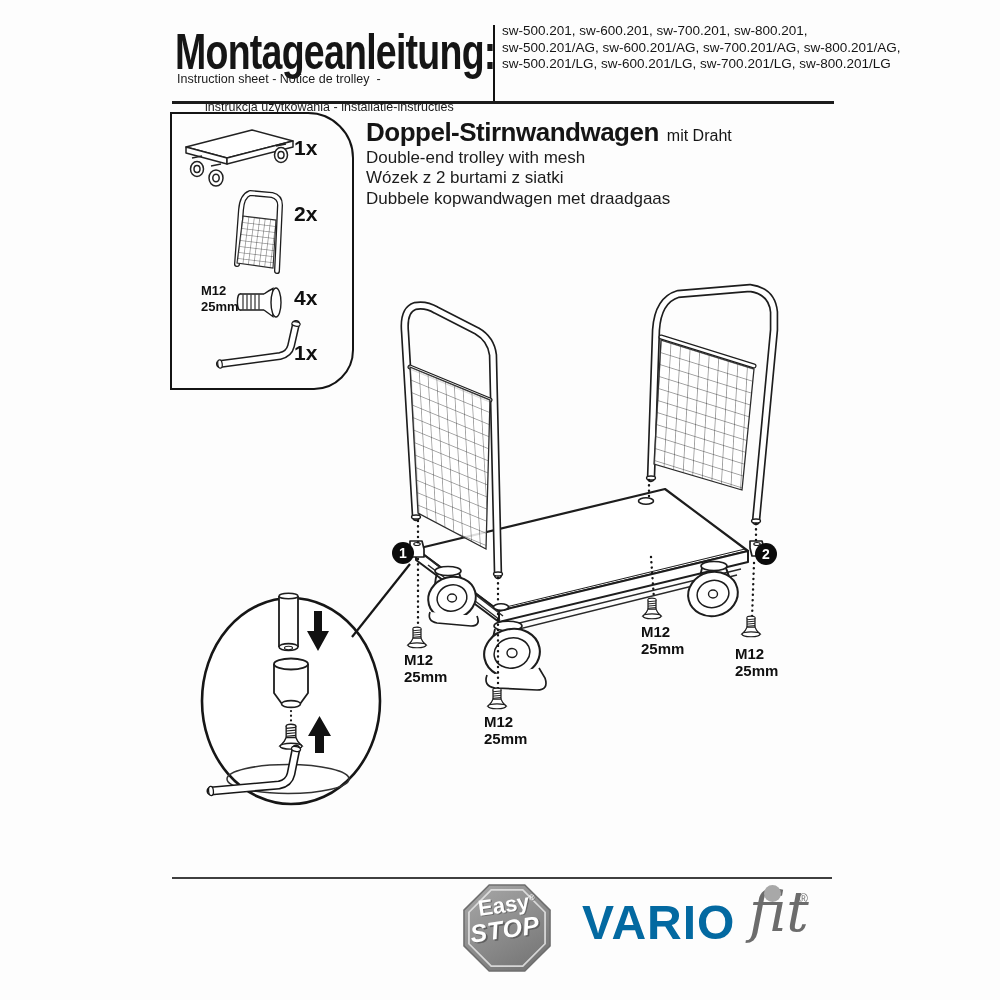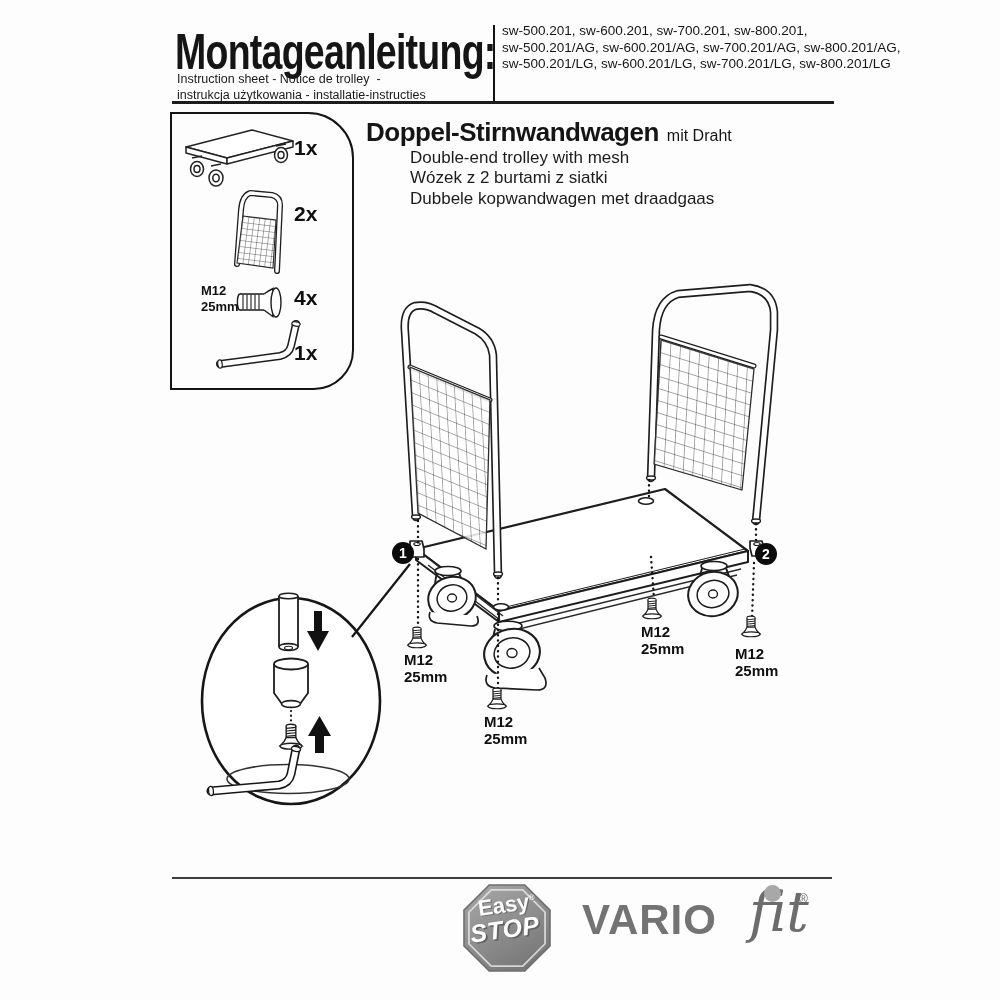--- a/index.html
+++ b/index.html
@@ -16,35 +16,35 @@
   .rule{background:#1c1c1c;}
 
   .parts-box{left:170px;top:112px;width:180px;height:274px;border:2.2px solid #141414;
              border-radius:0 46px 40px 0;}
   .qty{left:294px;font-size:21px;font-weight:600;color:#101010;}
   .small-lbl{font-size:13px;font-weight:600;color:#101010;line-height:15px;}
 
   .prod-title-row{left:366px;top:117px;white-space:nowrap;}
   .prod-title{font-size:26px;font-weight:bold;letter-spacing:-0.5px;}
   .prod-suffix{font-size:16px;font-weight:normal;margin-left:8px;text-align:center;}
-  .prod-langs{left:366px;top:148px;font-size:17px;line-height:20.3px;color:#1c1c1c;margin-left:44px;}
+  .prod-langs{left:366px;top:148px;font-size:17px;line-height:20.3px;color:#1c1c1c;}
 
   .m12{font-size:15px;font-weight:600;line-height:16.5px;color:#101010;}
 
   .callout{width:22px;height:22px;border-radius:50%;background:#0b0b0b;color:#fff;
            font-size:14px;font-weight:bold;display:flex;align-items:center;justify-content:center;}
 
   .easystop-box{left:464px;top:885px;width:88px;height:88px;}
   .easy-txt{position:absolute;left:14px;top:7px;color:#fff;font-size:22px;font-weight:bold;
             transform:rotate(-8deg);text-shadow:1px 1px 0 #6a6a6a;white-space:nowrap;}
   .easy-reg{font-size:8px;vertical-align:super;}
   .stop-txt{position:absolute;left:6px;top:30px;color:#fff;font-size:25px;font-weight:bold;
             font-style:italic;letter-spacing:.5px;transform:rotate(-8deg);
             text-shadow:1.5px 1.5px 0 #606060;white-space:nowrap;}
-  .vario{left:582px;top:899px;font-size:42px;font-weight:bold;color:#737373;
+  .vario{left:582px;top:899px;font-size:48px;font-weight:bold;color:#0369a1;
          letter-spacing:1px;line-height:1;white-space:nowrap;}
   .fit{left:749px;top:884px;font-family:"DejaVu Serif",serif;font-style:italic;font-weight:normal;
        font-size:56px;color:#6c6c6c;line-height:1;white-space:nowrap;}
   .fit-dot{left:764px;top:885px;width:17px;height:17px;border-radius:50%;background:#a8a8a8;}
   .brand-reg{left:799px;top:892px;font-size:12px;color:#6c6c6c;}
 </style>
 </head>
 <body>
 
 <div class="page">
@@ -260,21 +260,21 @@
     </g>
 
     <g>
       <polygon points="489.2,885 524.8,885 550,910.2 550,945.8 524.8,971 489.2,971 464,945.8 464,910.2" fill="url(#gOcto)" stroke="#6f6f6f" stroke-width="1.6"></polygon>
       <polygon points="489.2,885 524.8,885 550,910.2 550,945.8 524.8,971 489.2,971 464,945.8 464,910.2" transform="translate(507 928) scale(0.885) translate(-507 -928)" fill="none" stroke="#e6e6e6" stroke-width="2" opacity="0.85"></polygon>
     </g>
   </svg>
 
   <div class="abs hdr-title">Montageanleitung:</div>
   <div class="abs hdr-sub" style="top:72px;">Instruction sheet - Notice de trolley  -</div>
-  <div class="abs hdr-sub" style="top:88px;">instrukcja użytkowania - installatie-instructies</div>
+  <div class="abs hdr-sub" style="top:100px;margin-left:28px;">instrukcja użytkowania - installatie-instructies</div>
   <div class="abs hdr-divider"></div>
   <div class="abs hdr-codes">
     <div>sw-500.201, sw-600.201, sw-700.201, sw-800.201,</div>
     <div>sw-500.201/AG, sw-600.201/AG, sw-700.201/AG, sw-800.201/AG,</div>
     <div>sw-500.201/LG, sw-600.201/LG, sw-700.201/LG, sw-800.201/LG</div>
   </div>
   <div class="abs rule" style="left:172px;top:101px;width:662px;height:2.5px;"></div>
 
   <div class="abs parts-box"></div>
   <div class="abs qty" style="top:136px;">1x</div>

